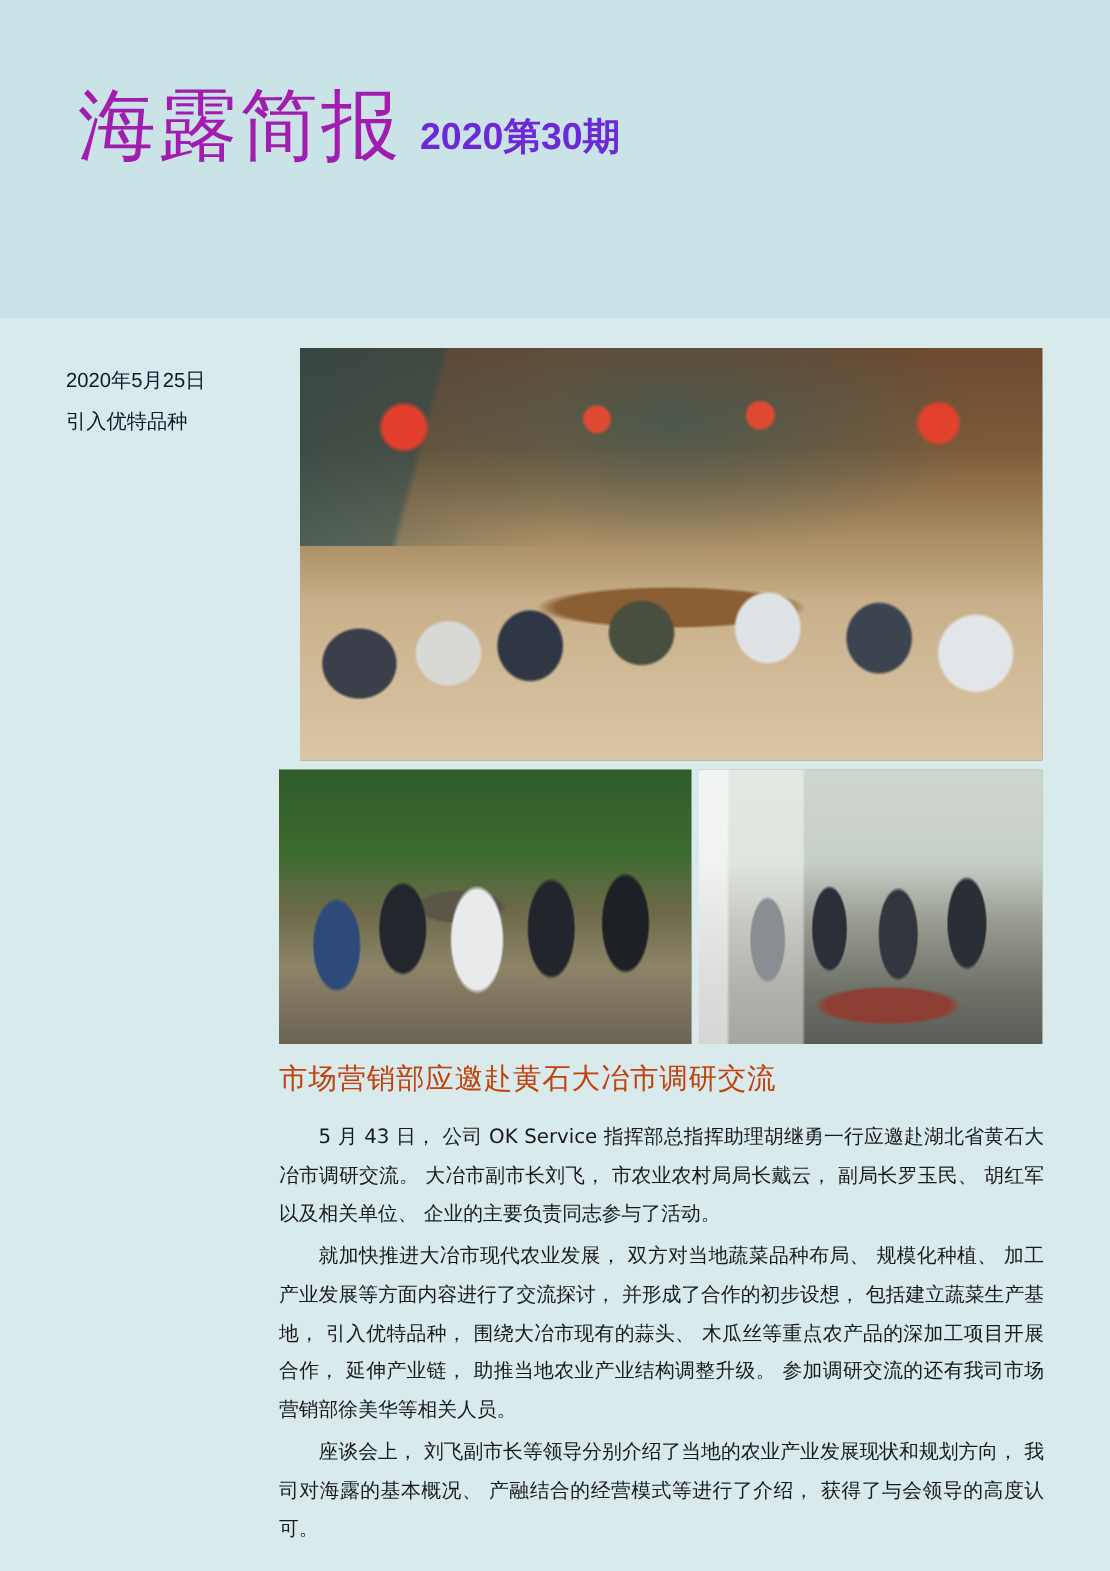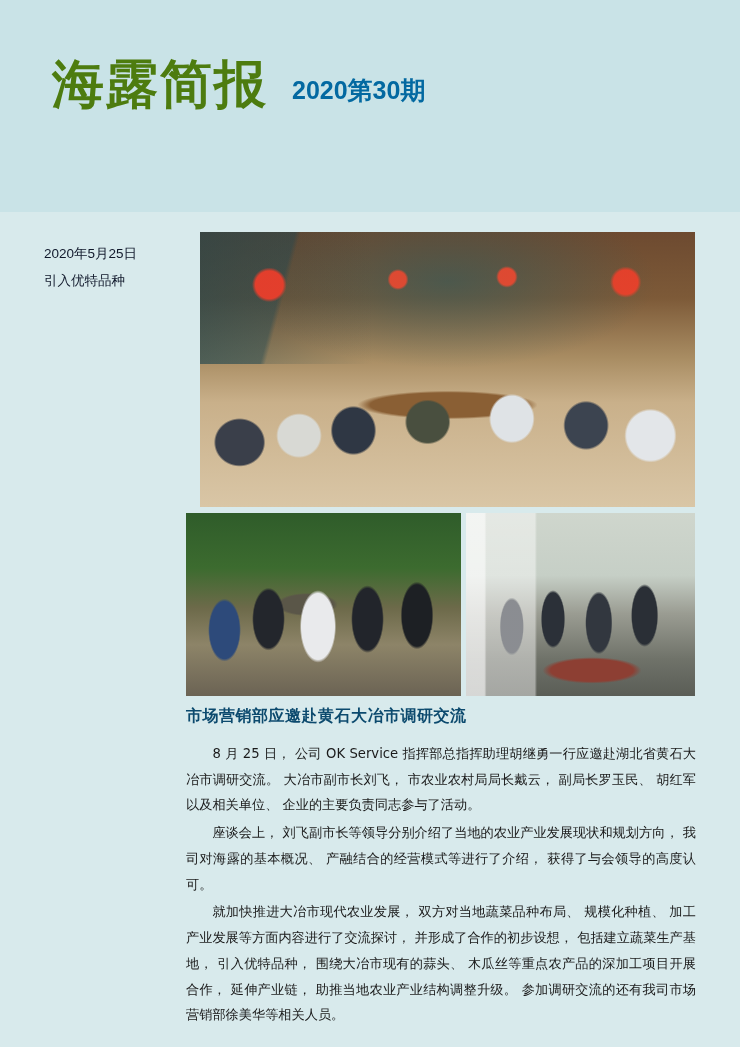--- a/index.html
+++ b/index.html
@@ -31,31 +31,31 @@
   .masthead {
     position: absolute;
     left: 52px;
     top: 58px;
     display: flex;
     align-items: flex-end;
   }
   .masthead-title {
     font-family: "DejaVu Sans", "Liberation Sans", sans-serif;
     font-size: 52px;
-    font-weight: bold;
+    font-weight: normal;
     letter-spacing: 2px;
-    color: #4d7c0f;
+    color: #a21caf;
     line-height: 1;
   }
   .masthead-issue {
     font-family: "Liberation Sans", sans-serif;
     font-size: 25px;
     font-weight: bold;
-    color: #0369a1;
-    margin-left: 24px;
+    color: #6d28d9;
+    margin-left: 12px;
     padding-bottom: 3px;
     letter-spacing: 0px;
   }
   
   .meta {
     position: absolute;
     left: 44px;
     top: 240px;
     width: 150px;
     color: #0f172a;
@@ -160,23 +160,23 @@
       radial-gradient(ellipse 30% 10% at 55% 86%, #8d3f33 60%, rgba(0,0,0,0) 72%);
   }
   
   .article {
     position: absolute;
     left: 186px;
     top: 706px;
     width: 510px;
   }
   .article-title {
-    color: #0c4a6e;
-    font-size: 16px;
-    font-weight: bold;
+    color: #c2410c;
+    font-size: 19px;
+    font-weight: normal;
     letter-spacing: 0.5px;
     margin: 0 0 14px 0;
     font-family: "DejaVu Sans", "Liberation Sans", sans-serif;
   }
   .article p {
     margin: 0 0 2px 0;
     font-size: 13.2px;
     line-height: 1.95;
     color: #1a1a1a;
     text-align: justify;
@@ -208,18 +208,18 @@
   <div class="photo photo-left">
     <div class="ph-b"></div>
   </div>
 
   <div class="photo photo-right">
     <div class="ph-c"></div>
   </div>
 
   <div class="article">
     <h2 class="article-title">市场营销部应邀赴黄石大冶市调研交流</h2>
-    <p>8 月 25 日， 公司 OK Service 指挥部总指挥助理胡继勇一行应邀赴湖北省黄石大冶市调研交流。 大冶市副市长刘飞， 市农业农村局局长戴云， 副局长罗玉民、 胡红军以及相关单位、 企业的主要负责同志参与了活动。</p>
+    <p>5 月 43 日， 公司 OK Service 指挥部总指挥助理胡继勇一行应邀赴湖北省黄石大冶市调研交流。 大冶市副市长刘飞， 市农业农村局局长戴云， 副局长罗玉民、 胡红军以及相关单位、 企业的主要负责同志参与了活动。</p>
+    <p>就加快推进大冶市现代农业发展， 双方对当地蔬菜品种布局、 规模化种植、 加工产业发展等方面内容进行了交流探讨， 并形成了合作的初步设想， 包括建立蔬菜生产基地， 引入优特品种， 围绕大冶市现有的蒜头、 木瓜丝等重点农产品的深加工项目开展合作， 延伸产业链， 助推当地农业产业结构调整升级。 参加调研交流的还有我司市场营销部徐美华等相关人员。</p>
     <p>座谈会上， 刘飞副市长等领导分别介绍了当地的农业产业发展现状和规划方向， 我司对海露的基本概况、 产融结合的经营模式等进行了介绍， 获得了与会领导的高度认可。</p>
-    <p>就加快推进大冶市现代农业发展， 双方对当地蔬菜品种布局、 规模化种植、 加工产业发展等方面内容进行了交流探讨， 并形成了合作的初步设想， 包括建立蔬菜生产基地， 引入优特品种， 围绕大冶市现有的蒜头、 木瓜丝等重点农产品的深加工项目开展合作， 延伸产业链， 助推当地农业产业结构调整升级。 参加调研交流的还有我司市场营销部徐美华等相关人员。</p>
   </div>
 
 </div>
 
 </body></html>

